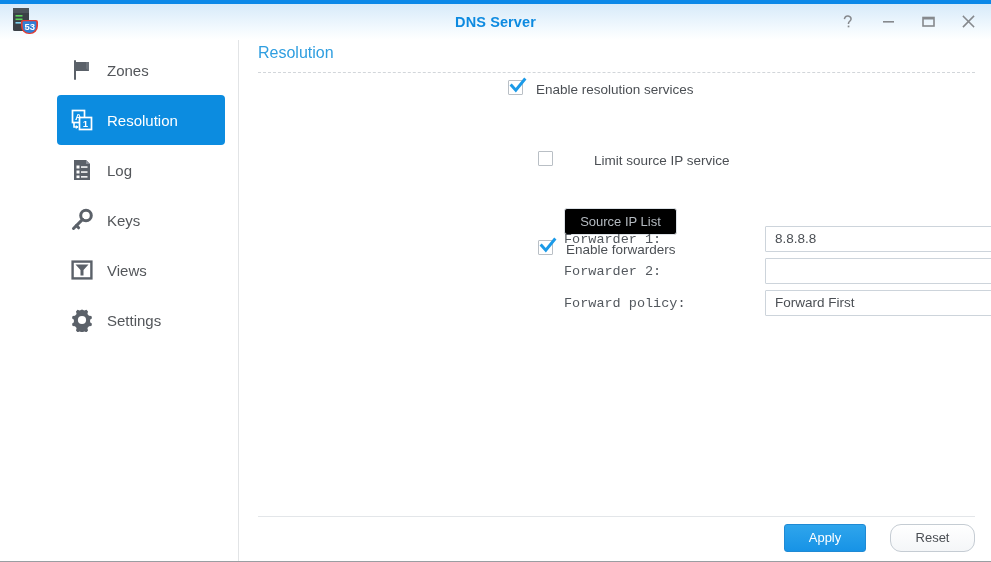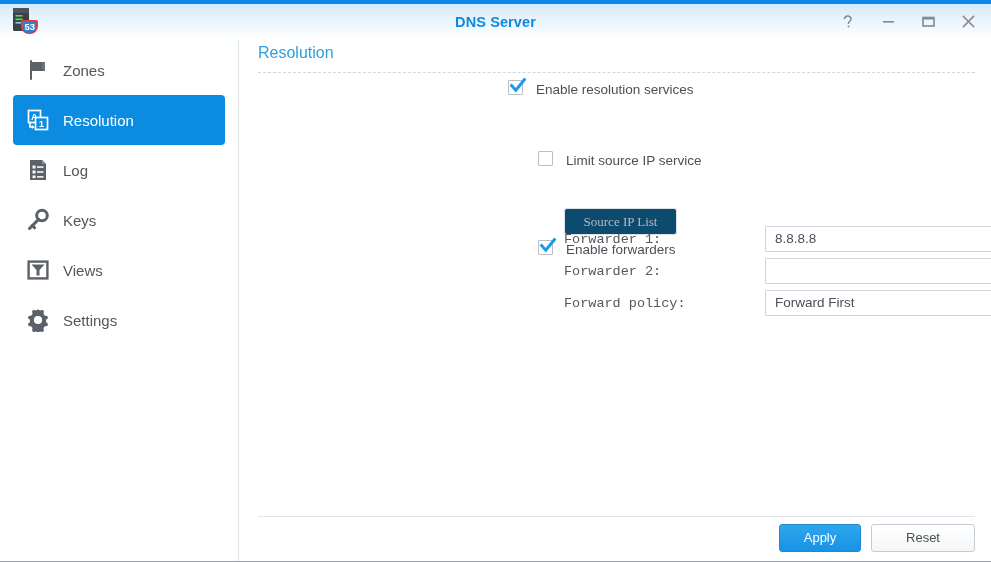--- a/index.html
+++ b/index.html
@@ -73,20 +73,21 @@
   .sidebar {
     position: absolute;
     left: 0;
     top: 40px;
     width: 239px;
     height: 522px;
     background: #ffffff;
     border-right: 1px solid #e2e4e6;
     box-sizing: border-box;
     padding-top: 5px;
+    padding-left: 44px;
   }
   .side-item {
     position: relative;
     height: 50px;
     margin: 0 13px;
     border-radius: 4px;
     display: flex;
     align-items: center;
     padding-left: 12px;
     box-sizing: border-box;
@@ -170,21 +171,21 @@
     height: 18px;
   }
   .cb-label {
     font-size: 13.5px;
     color: #4b4f54;
     margin-left: 11px;
     user-select: none;
   }
 
   .r1 { position: absolute; left: 268px; top: 40px; }
-  .r2 { position: absolute; left: 298px; top: 111px; }
+  .r2 { position: absolute; left: 298px; top: 111px; gap: 28px; }
   .hint {
     position: absolute;
     left: 324px;
     top: 140px;
     font-size: 13.5px;
     color: #53585e;
     user-select: none;
   }
 
   .btn {
@@ -196,23 +197,22 @@
     color: #4b4f54;
     padding: 0 14px;
     height: 26px;
     line-height: 24px;
     box-sizing: border-box;
     cursor: default;
     text-align: center;
   }
   .btn.disabled {
     color: #b4bac0;
-    background: #0c4a6e;
+    background: #000000;
     border-color: #dce1e6;
-    font-family: Liberation Serif, serif;
   }
   .btn-source-ip {
     position: absolute;
     left: 324px;
     top: 168px;
     width: 113px;
     height: 27px;
     line-height: 25px;
   }
 
@@ -270,40 +270,40 @@
     top: 476px;
     width: 717px;
     height: 1px;
     background: #e3e6e9;
   }
   .footer-btns {
     position: absolute;
     right: 16px;
     top: 484px;
     display: flex;
-    gap: 10px;
+    gap: 24px;
   }
   .btn-apply {
     width: 82px;
     height: 28px;
     line-height: 26px;
     background: linear-gradient(to bottom, #2fa5ec, #1793e6);
     border: 1px solid #1f8ad4;
     color: #ffffff;
     border-radius: 3px;
     font-size: 13px;
     text-align: center;
     cursor: default;
     box-sizing: border-box;
   }
   .btn-reset {
-    width: 104px;
+    width: 85px;
     height: 28px;
     line-height: 26px;
-    border-radius: 3px;
+    border-radius: 11px;
     font-size: 13px;
     text-align: center;
     box-sizing: border-box;
   }
 
   .bottom-edge {
     position: absolute;
     left: 0;
     bottom: 0;
     width: 991px;

